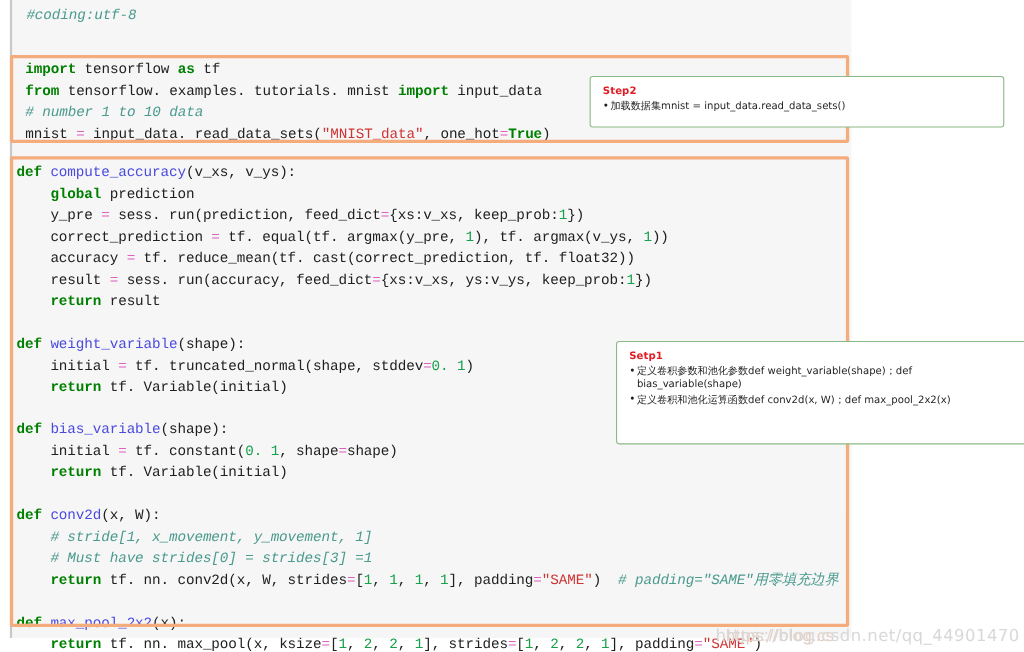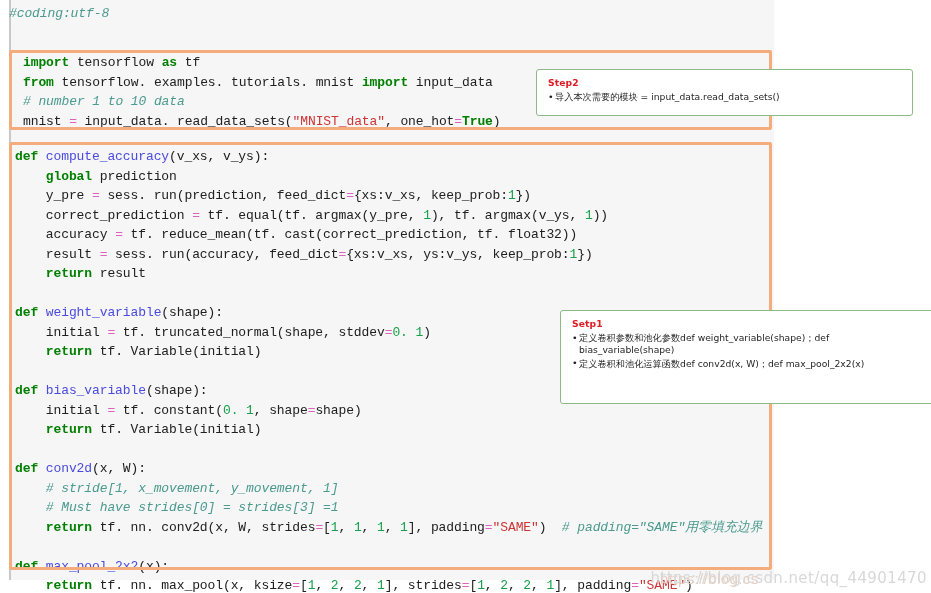--- a/index.html
+++ b/index.html
@@ -135,33 +135,33 @@
     user-select: none;
   }
 </style>
 </head>
 <body>
 
 <div id="canvas">
 
   <div class="code-paper"></div>
 
-  <div class="code-block" id="code-header" style="left:9px; top:4px;"><div><span class="com">#coding:utf-8</span></div></div>
+  <div class="code-block" id="code-header" style="left:24px; top:4px;"><div><span class="com">#coding:utf-8</span></div></div>
 
   <div class="code-block" id="code-imports" style="left:23px; top:53px;"><div><span class="kw">import</span><span class="pl"> tensorflow </span><span class="kw">as</span><span class="pl"> tf</span></div><div><span class="kw">from</span><span class="pl"> tensorflow. examples. tutorials. mnist </span><span class="kw">import</span><span class="pl"> input_data</span></div><div><span class="com"># number 1 to 10 data</span></div><div><span class="pl">mnist </span><span class="op">=</span><span class="pl"> input_data. read_data_sets(</span><span class="str">"MNIST_data"</span><span class="pl">, one_hot</span><span class="op">=</span><span class="kw">True</span><span class="pl">)</span></div></div>
 
   <div class="code-block" id="code-defs" style="left:15px; top:147px;"><div><span class="kw">def</span><span class="pl"> </span><span class="fn">compute_accuracy</span><span class="pl">(v_xs, v_ys):</span></div><div><span class="pl">    </span><span class="kw">global</span><span class="pl"> prediction</span></div><div><span class="pl">    y_pre </span><span class="op">=</span><span class="pl"> sess. run(prediction, feed_dict</span><span class="op">=</span><span class="pl">{xs:v_xs, keep_prob:</span><span class="num">1</span><span class="pl">})</span></div><div><span class="pl">    correct_prediction </span><span class="op">=</span><span class="pl"> tf. equal(tf. argmax(y_pre, </span><span class="num">1</span><span class="pl">), tf. argmax(v_ys, </span><span class="num">1</span><span class="pl">))</span></div><div><span class="pl">    accuracy </span><span class="op">=</span><span class="pl"> tf. reduce_mean(tf. cast(correct_prediction, tf. float32))</span></div><div><span class="pl">    result </span><span class="op">=</span><span class="pl"> sess. run(accuracy, feed_dict</span><span class="op">=</span><span class="pl">{xs:v_xs, ys:v_ys, keep_prob:</span><span class="num">1</span><span class="pl">})</span></div><div><span class="pl">    </span><span class="kw">return</span><span class="pl"> result</span></div><div>&nbsp;</div><div><span class="kw">def</span><span class="pl"> </span><span class="fn">weight_variable</span><span class="pl">(shape):</span></div><div><span class="pl">    initial </span><span class="op">=</span><span class="pl"> tf. truncated_normal(shape, stddev</span><span class="op">=</span><span class="num">0. 1</span><span class="pl">)</span></div><div><span class="pl">    </span><span class="kw">return</span><span class="pl"> tf. Variable(initial)</span></div><div>&nbsp;</div><div><span class="kw">def</span><span class="pl"> </span><span class="fn">bias_variable</span><span class="pl">(shape):</span></div><div><span class="pl">    initial </span><span class="op">=</span><span class="pl"> tf. constant(</span><span class="num">0. 1</span><span class="pl">, shape</span><span class="op">=</span><span class="pl">shape)</span></div><div><span class="pl">    </span><span class="kw">return</span><span class="pl"> tf. Variable(initial)</span></div><div>&nbsp;</div><div><span class="kw">def</span><span class="pl"> </span><span class="fn">conv2d</span><span class="pl">(x, W):</span></div><div><span class="pl">    </span><span class="com"># stride[1, x_movement, y_movement, 1]</span></div><div><span class="pl">    </span><span class="com"># Must have strides[0] = strides[3] =1</span></div><div><span class="pl">    </span><span class="kw">return</span><span class="pl"> tf. nn. conv2d(x, W, strides</span><span class="op">=</span><span class="pl">[</span><span class="num">1</span><span class="pl">, </span><span class="num">1</span><span class="pl">, </span><span class="num">1</span><span class="pl">, </span><span class="num">1</span><span class="pl">], padding</span><span class="op">=</span><span class="str">"SAME"</span><span class="pl">)  </span><span class="com"># padding="SAME"用零填充边界</span></div><div>&nbsp;</div><div><span class="kw">def</span><span class="pl"> </span><span class="fn">max_pool_2x2</span><span class="pl">(x):</span></div><div><span class="pl">    </span><span class="kw">return</span><span class="pl"> tf. nn. max_pool(x, ksize</span><span class="op">=</span><span class="pl">[</span><span class="num">1</span><span class="pl">, </span><span class="num">2</span><span class="pl">, </span><span class="num">2</span><span class="pl">, </span><span class="num">1</span><span class="pl">], strides</span><span class="op">=</span><span class="pl">[</span><span class="num">1</span><span class="pl">, </span><span class="num">2</span><span class="pl">, </span><span class="num">2</span><span class="pl">, </span><span class="num">1</span><span class="pl">], padding</span><span class="op">=</span><span class="str">"SAME"</span><span class="pl">)</span></div></div>
 
   <div class="hl-box" id="hl-imports"></div>
   <div class="hl-box" id="hl-defs"></div>
 
   <div class="callout" id="callout-step2">
     <div class="callout-title">Step2</div>
     <ul class="callout-list" id="callout-step2-list">
-        <li>导入本次需要的模块 = input_data.read_data_sets()</li>
+        <li>加载数据集mnist = input_data.read_data_sets()</li>
       </ul>
   </div>
 
   <div class="callout" id="callout-setp1">
     <div class="callout-title">Setp1</div>
     <ul class="callout-list" id="callout-setp1-list">
         <li>定义卷积参数和池化参数def weight_variable(shape)；def bias_variable(shape)</li>
         <li>定义卷积和池化运算函数def conv2d(x, W)；def max_pool_2x2(x)</li>
       </ul>
   </div>

